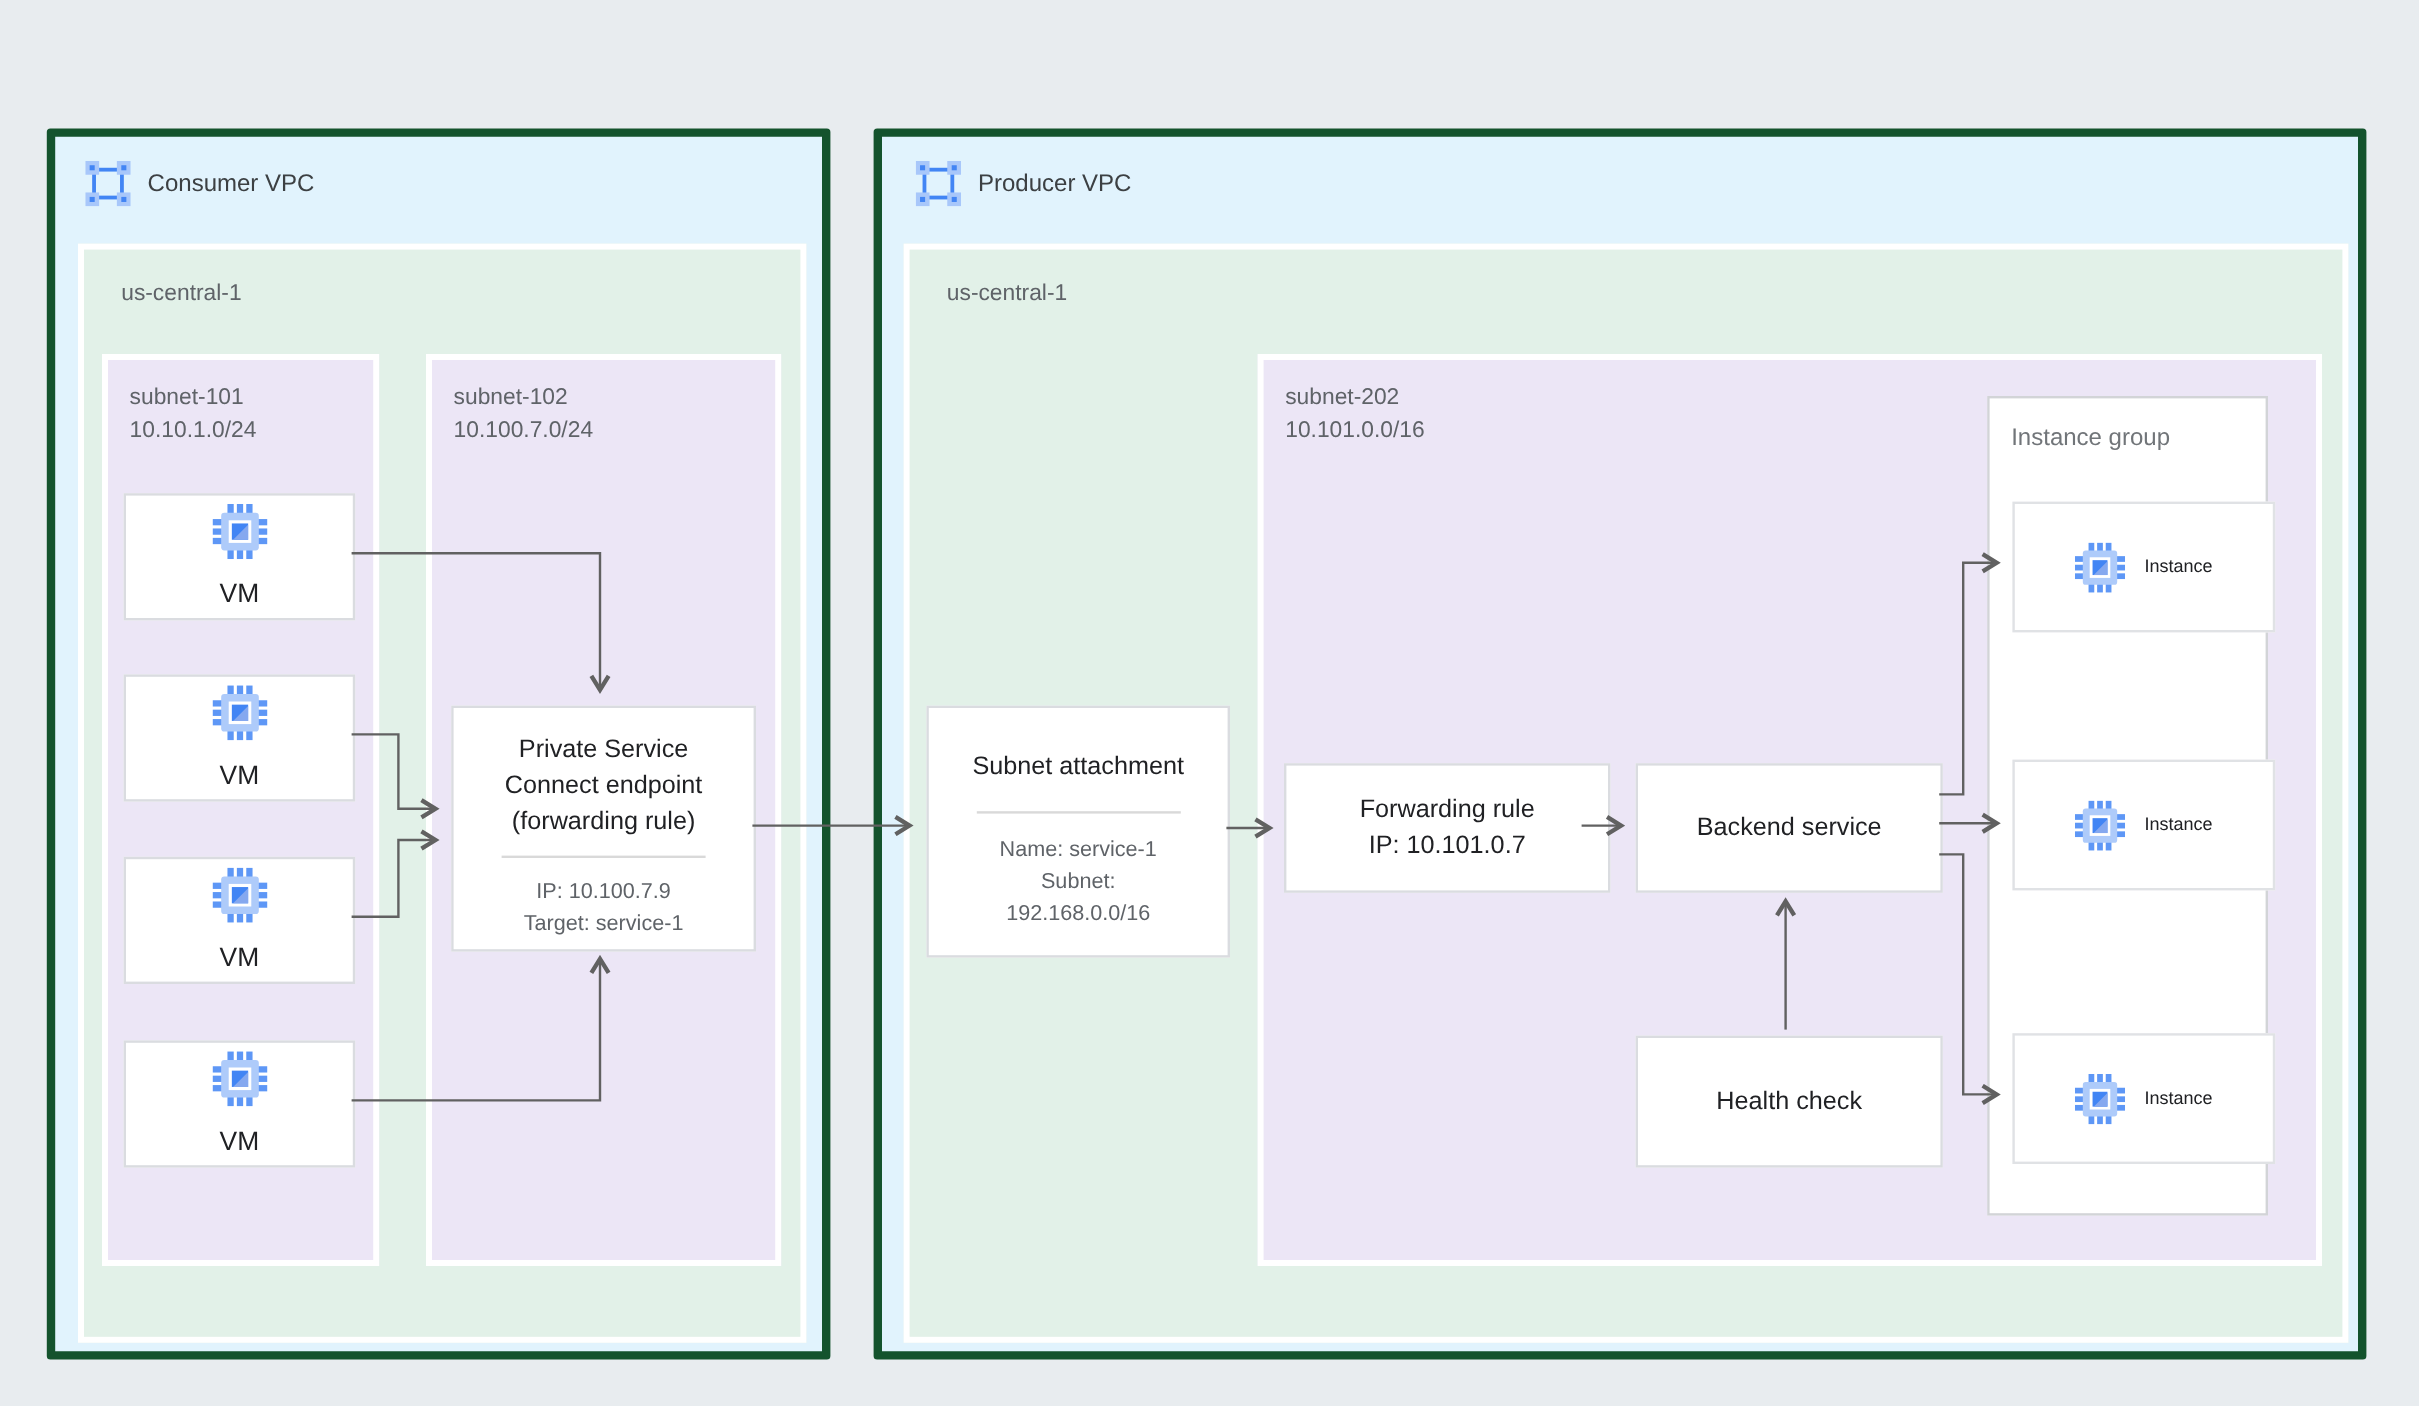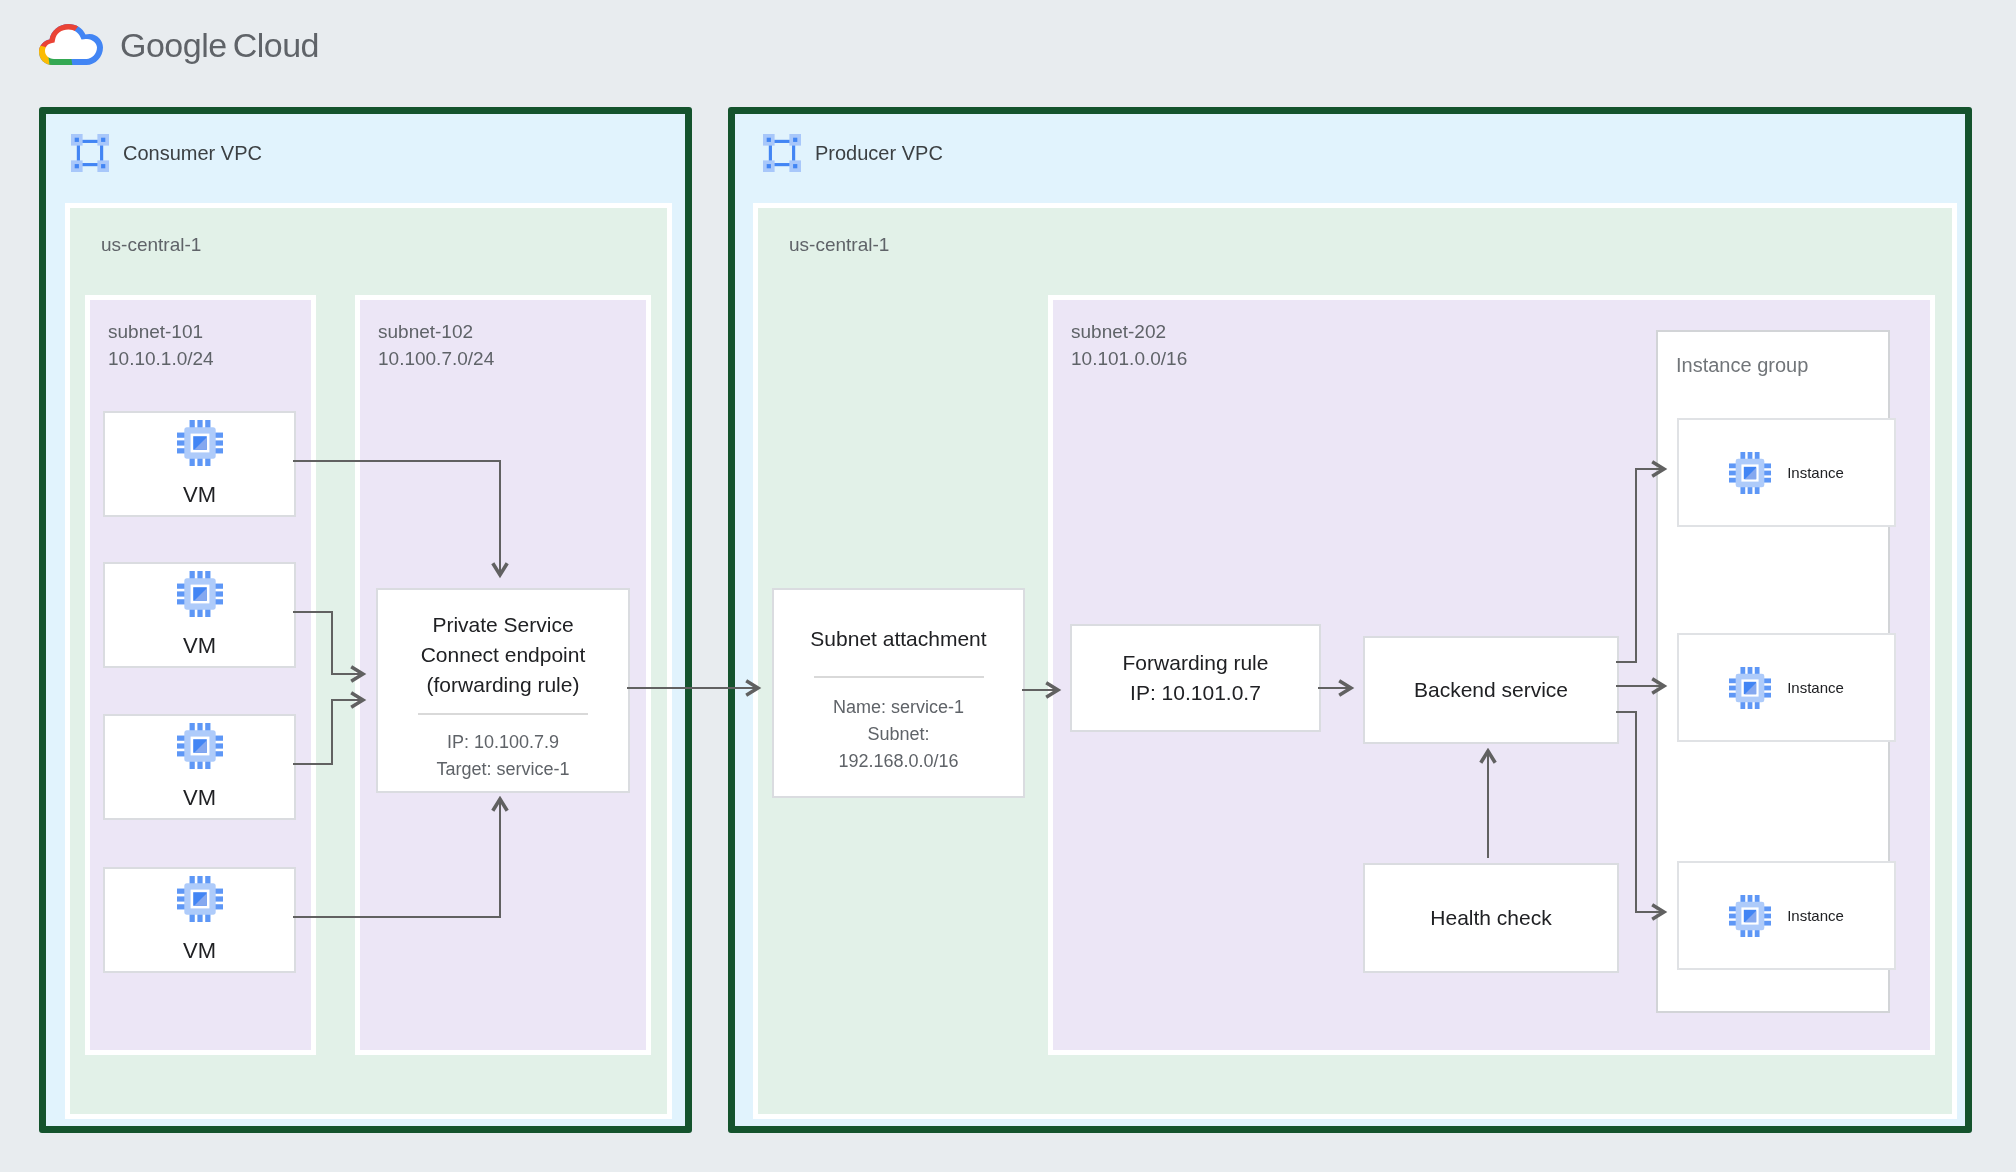--- a/index.html
+++ b/index.html
@@ -94,28 +94,20 @@
             <rect x="35" y="27" width="9" height="5"></rect>
         </g>
         <rect x="7" y="7" width="30" height="30" rx="2.5" fill="#aecbfa"></rect>
         <rect x="13" y="13" width="18" height="18" fill="#ffffff"></rect>
         <rect x="15.5" y="15.5" width="13" height="13" fill="#4285f4"></rect>
         <polygon points="28.5,16.5 28.5,28.5 16.5,28.5" fill="#85a8ef"></polygon>
       </symbol>
     </defs>
   </svg>
 
-  <div class="logo">
-    <svg class="logo-icon">
-        <use href="#sym-cloud"></use>
-      </svg>
-    <div class="logo-text">
-      <span class="lg">Google</span><span class="lc">Cloud</span>
-    </div>
-  </div>
 
   <div class="vpc" style="left:39px;top:107px;width:653px;height:1026px;">
     <div class="vpc-header" style="left:25px;top:20px;">
       <svg>
           <use href="#sym-vpc"></use>
         </svg>
       <span>Consumer VPC</span>
     </div>
 
     <div class="region" style="left:19px;top:89px;width:607px;height:916px;">
@@ -185,21 +177,21 @@
         <div class="node-sub">Subnet:</div>
         <div class="node-sub">192.168.0.0/16</div>
       </div>
 
       <div class="subnet" style="left:290px;top:87px;width:887px;height:760px;">
         <div class="subnet-label" style="left:18px;top:19px;">
           <div>subnet-202</div>
           <div>10.101.0.0/16</div>
         </div>
 
-        <div class="node flex-center" style="left:17px;top:324px;width:251px;height:108px;">
+        <div class="node flex-center" style="left:17px;top:336px;width:272px;height:108px;">
           <div class="node-title">Forwarding rule</div>
           <div class="node-title">IP: 10.101.0.7</div>
         </div>
 
         <div class="node flex-center" style="left:310px;top:336px;width:256px;height:108px;">
           <div class="node-title">Backend service</div>
         </div>
 
         <div class="node flex-center" style="left:310px;top:563px;width:256px;height:110px;">
           <div class="node-title">Health check</div>

